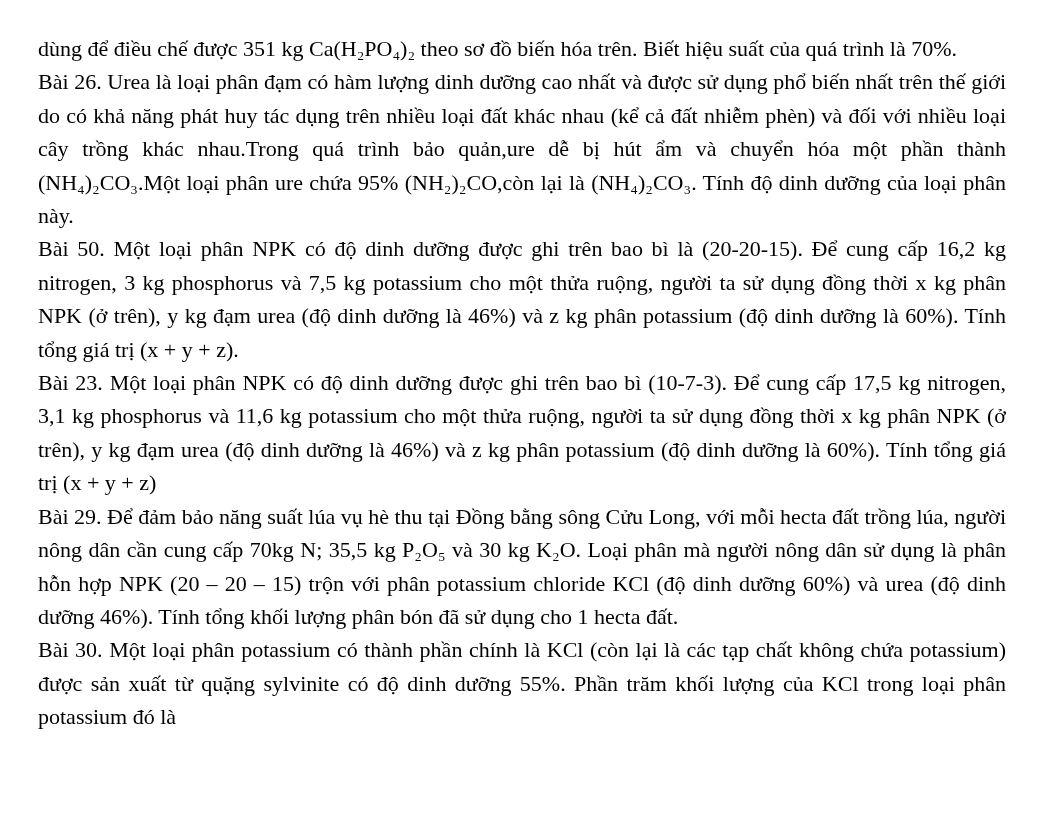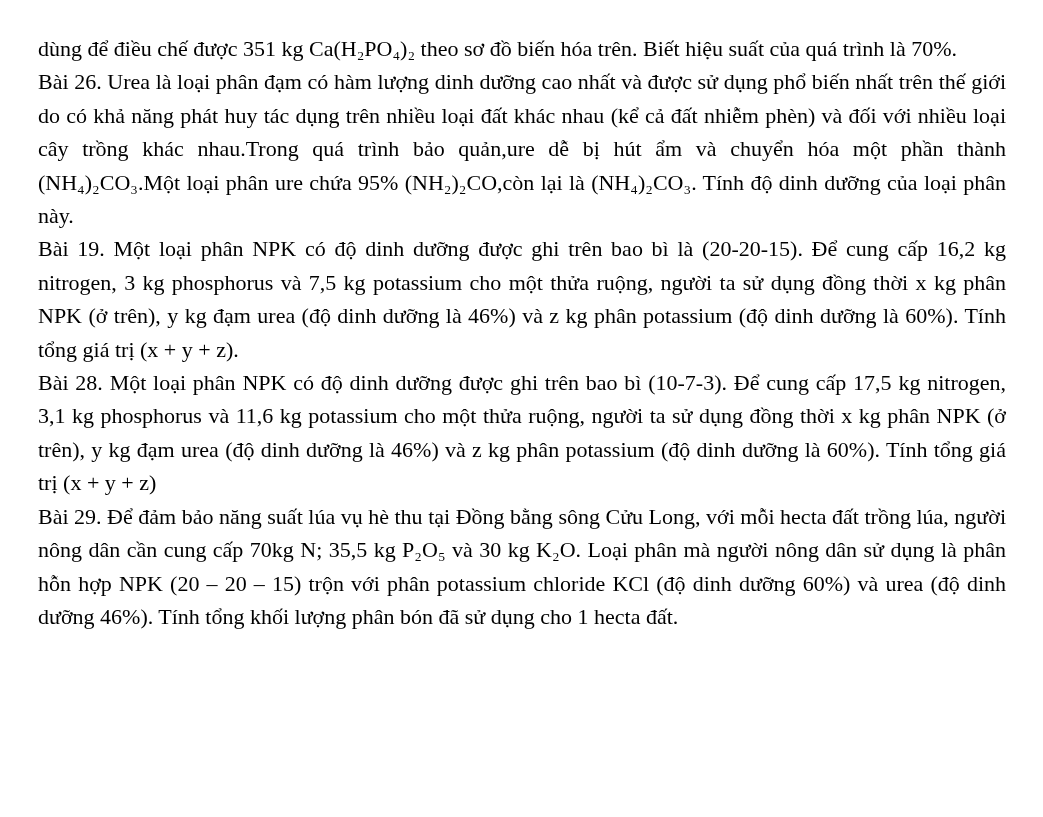--- a/index.html
+++ b/index.html
@@ -41,25 +41,28 @@
 
   <p class="para">
     <b class="prob-label"></b><span>dùng để điều chế được 351 kg Ca(H₂PO₄)₂ theo sơ đồ biến hóa trên. Biết hiệu suất của quá trình là 70%.</span>
   </p>
 
   <p class="para">
     <b class="prob-label">Bài 26.</b><span> Urea là loại phân đạm có hàm lượng dinh dưỡng cao nhất và được sử dụng phổ biến nhất trên thế giới do có khả năng phát huy tác dụng trên nhiều loại đất khác nhau (kể cả đất nhiễm phèn) và đối với nhiều loại cây trồng khác nhau.Trong quá trình bảo quản,ure dễ bị hút ẩm và chuyển hóa một phần thành (NH₄)₂CO₃.Một loại phân ure chứa 95% (NH₂)₂CO,còn lại là (NH₄)₂CO₃. Tính độ dinh dưỡng của loại phân này.</span>
   </p>
 
   <p class="para">
-    <b class="prob-label">Bài 19.</b><span> Một loại phân NPK có độ dinh dưỡng được ghi trên bao bì là (20-20-15). Để cung cấp 16,2 kg nitrogen, 3 kg phosphorus và 7,5 kg potassium cho một thửa ruộng, người ta sử dụng đồng thời x kg phân NPK (ở trên), y kg đạm urea (độ dinh dưỡng là 46%) và z kg phân potassium (độ dinh dưỡng là 60%). Tính tổng giá trị (x + y + z).</span>
+    <b class="prob-label">Bài 50.</b><span> Một loại phân NPK có độ dinh dưỡng được ghi trên bao bì là (20-20-15). Để cung cấp 16,2 kg nitrogen, 3 kg phosphorus và 7,5 kg potassium cho một thửa ruộng, người ta sử dụng đồng thời x kg phân NPK (ở trên), y kg đạm urea (độ dinh dưỡng là 46%) và z kg phân potassium (độ dinh dưỡng là 60%). Tính tổng giá trị (x + y + z).</span>
   </p>
 
   <p class="para">
-    <b class="prob-label">Bài 28.</b><span> Một loại phân NPK có độ dinh dưỡng được ghi trên bao bì (10-7-3). Để cung cấp 17,5 kg nitrogen, 3,1 kg phosphorus và 11,6 kg potassium cho một thửa ruộng, người ta sử dụng đồng thời x kg phân NPK (ở trên), y kg đạm urea (độ dinh dưỡng là 46%) và z kg phân potassium (độ dinh dưỡng là 60%). Tính tổng giá trị (x + y + z)</span>
+    <b class="prob-label">Bài 23.</b><span> Một loại phân NPK có độ dinh dưỡng được ghi trên bao bì (10-7-3). Để cung cấp 17,5 kg nitrogen, 3,1 kg phosphorus và 11,6 kg potassium cho một thửa ruộng, người ta sử dụng đồng thời x kg phân NPK (ở trên), y kg đạm urea (độ dinh dưỡng là 46%) và z kg phân potassium (độ dinh dưỡng là 60%). Tính tổng giá trị (x + y + z)</span>
   </p>
 
   <p class="para">
     <b class="prob-label">Bài 29.</b><span> Để đảm bảo năng suất lúa vụ hè thu tại Đồng bằng sông Cửu Long, với mỗi hecta đất trồng lúa, người nông dân cần cung cấp 70kg N; 35,5 kg P₂O₅ và 30 kg K₂O. Loại phân mà người nông dân sử dụng là phân hỗn hợp NPK (20 – 20 – 15) trộn với phân potassium chloride KCl (độ dinh dưỡng 60%) và urea (độ dinh dưỡng 46%). Tính tổng khối lượng phân bón đã sử dụng cho 1 hecta đất.</span>
   </p>
 
+  <p class="para">
+    <b class="prob-label">Bài 30.</b><span> Một loại phân potassium có thành phần chính là KCl (còn lại là các tạp chất không chứa potassium) được sản xuất từ quặng sylvinite có độ dinh dưỡng 55%. Phần trăm khối lượng của KCl trong loại phân potassium đó là</span>
+  </p>
 
 </div>
 
 </body></html>

